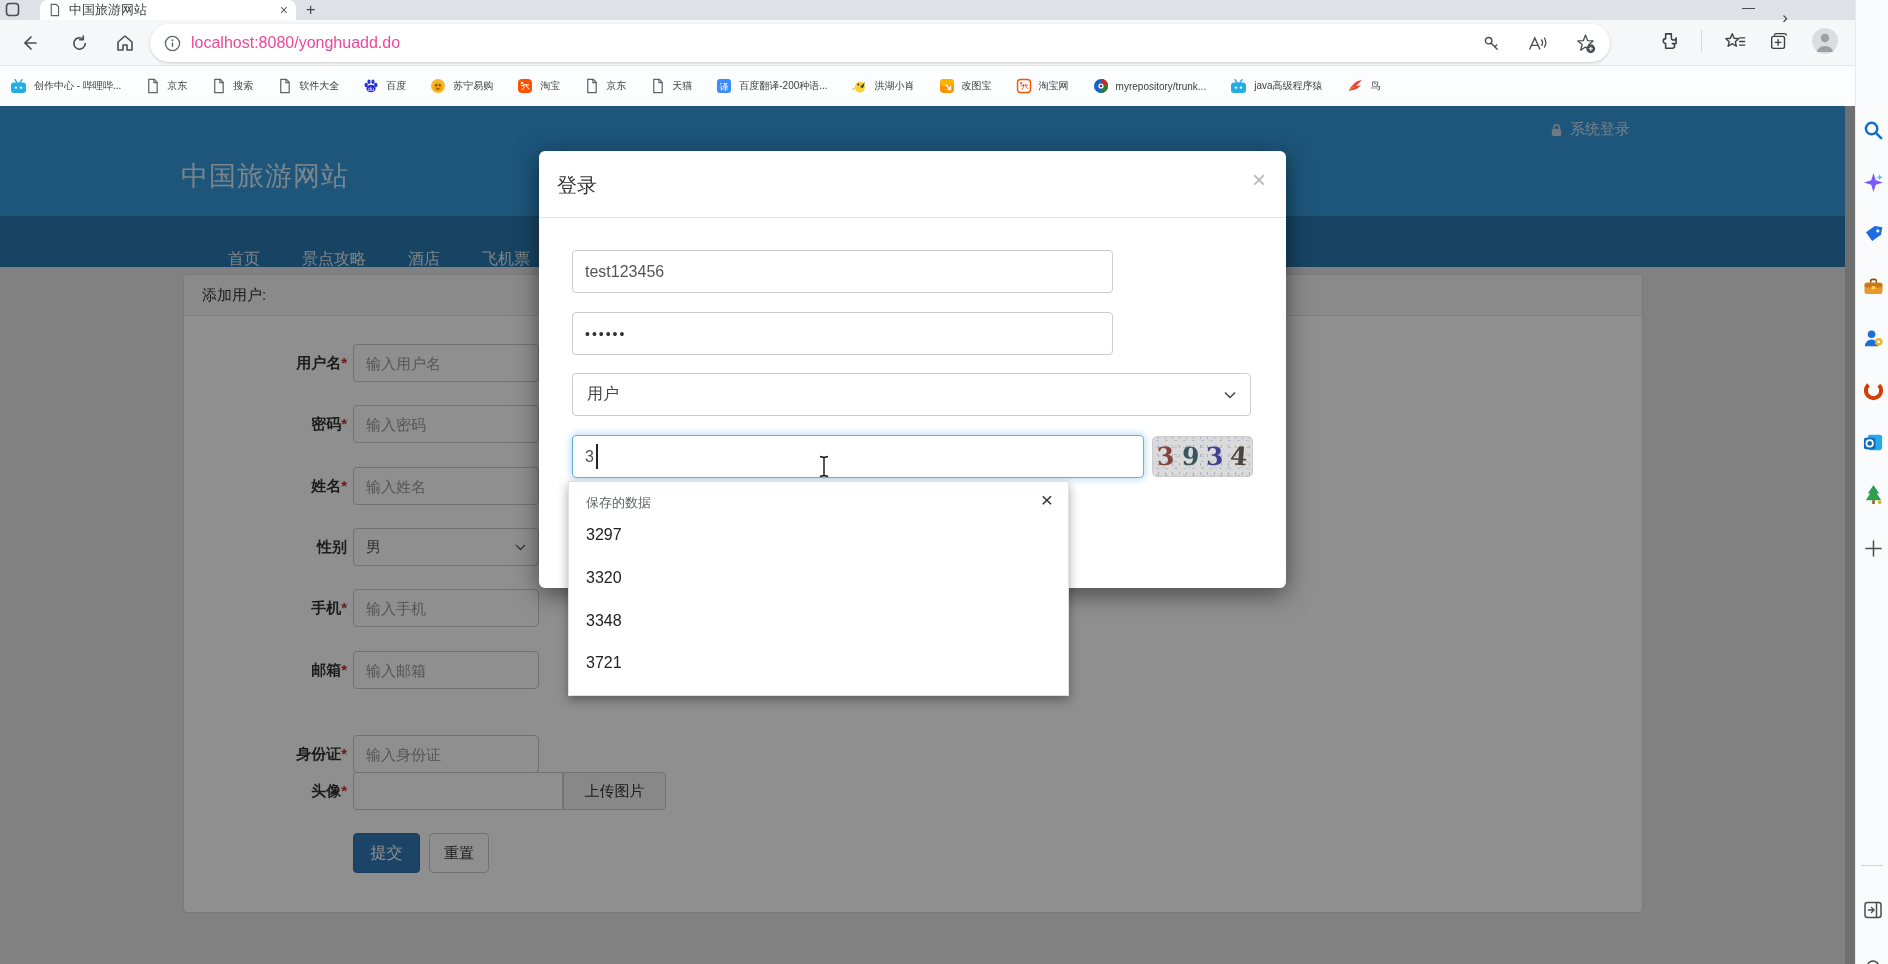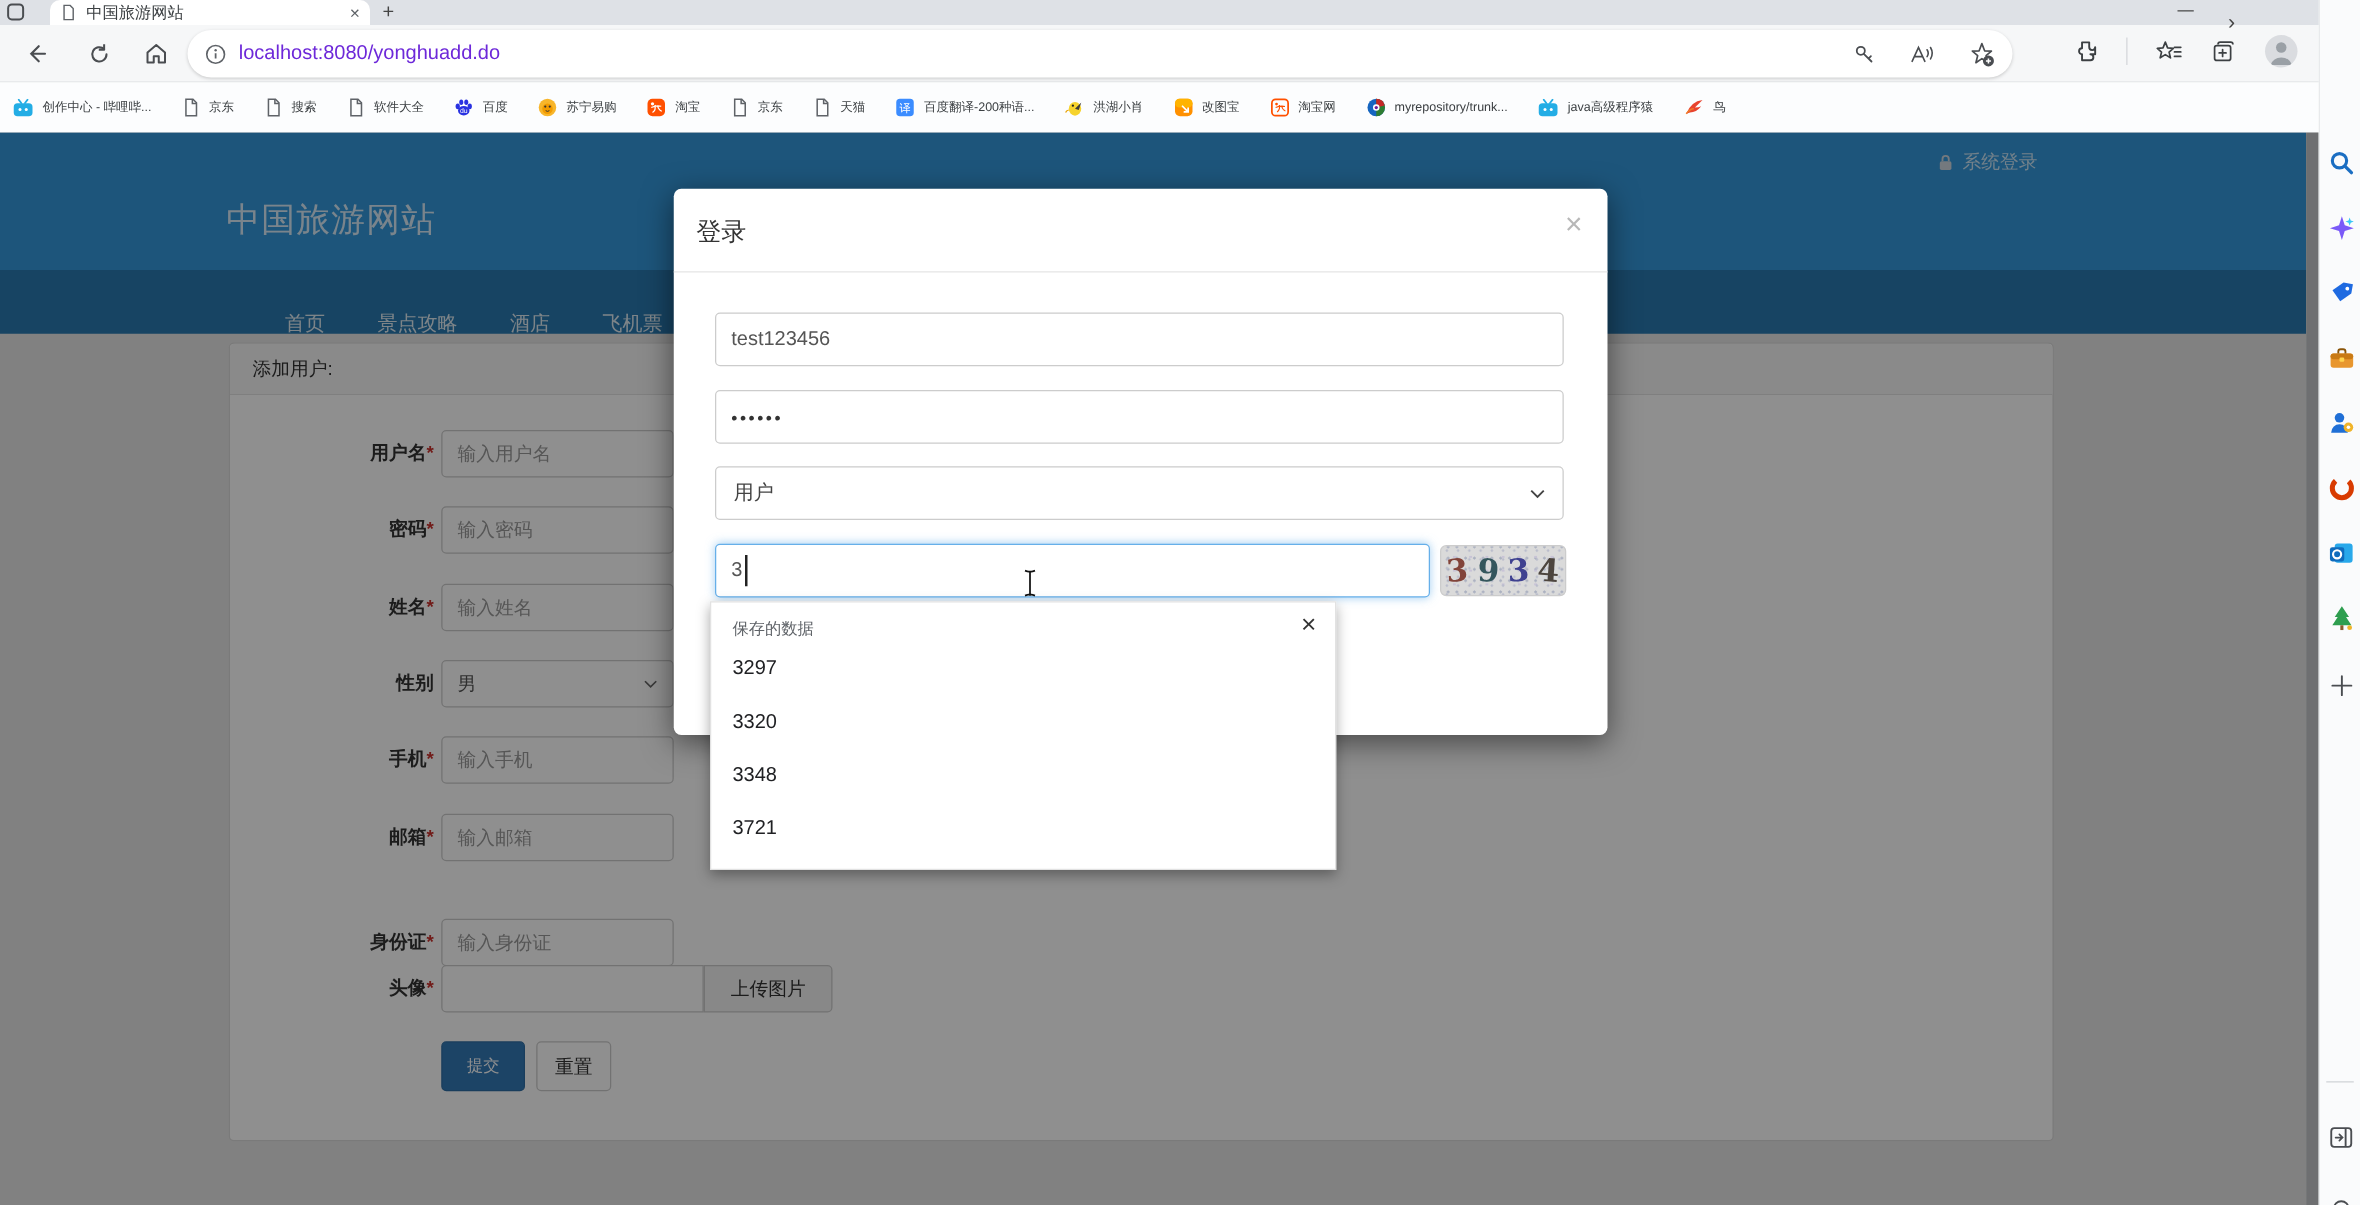--- a/index.html
+++ b/index.html
@@ -14,21 +14,21 @@
   #active-tab .t-title { font-size:13px; color:#3c4043; white-space:nowrap; overflow:hidden; flex:1; }
   #active-tab .t-close { font-size:14px; color:#5f6368; line-height:1; }
   #new-tab-btn { position:absolute; left:306px; top:1px; font-size:16px; color:#444; }
   #win-min { position:absolute; left:1742px; top:0px; font-size:13px; color:#333; }
 
   #toolbar { position:absolute; left:0; top:20px; width:1888px; height:46px; background:#f6f7f8;
     border-bottom:1px solid #e4e6e8; }
   .tb-ico { position:absolute; top:10px; width:26px; height:26px; display:flex; align-items:center; justify-content:center; border-radius:4px; }
   #addr-pill { position:absolute; left:150px; top:4px; width:1460px; height:38px; background:#fff;
     border-radius:19px; box-shadow:0 1px 3px rgba(0,0,0,.18); display:flex; align-items:center; padding:0 14px; gap:10px; }
-  #addr-url { font-size:16px; color:#6d28d9; flex:1; } 
+  #addr-url { font-size:16px; color:#ec4899; flex:1; } 
   .pill-right { display:flex; gap:26px; align-items:center; }
   #toolbar .right-group { position:absolute; right:10px; top:8px; display:flex; align-items:center; gap:22px; }
   .vdiv { width:1px; height:22px; background:#d4d6d9; }
   #profile-avatar { width:26px; height:26px; border-radius:50%; background:#dadce0; overflow:hidden; }
   #more-dots { font-size:17px; color:#3c4043; letter-spacing:1px; }
 
   #bookmarks { position:absolute; left:0; top:66px; width:1888px; height:40px; background:#fcfdfe;
     display:flex; align-items:center; padding:0 10px; gap:24px; }
   .bm { display:flex; align-items:center; gap:7px; white-space:nowrap; }
   .bm-label { font-size:10px; color:#3c4043; }
@@ -53,34 +53,34 @@
   .fstar { color:#c9302c; }
   .finput { position:absolute; left:169px; width:186px; height:38px; border:1px solid #ccc; border-radius:4px;
     padding:0 12px; font-size:15px; color:#0f766e; background:#fff; font-family:inherit; }
   .finput::placeholder { color:#999; }
   .fselect { position:absolute; left:169px; width:186px; height:38px; border:1px solid #ccc; border-radius:4px;
     background:#fff; font-size:15px; color:#555; display:flex; align-items:center; padding:0 12px; justify-content:space-between; }
   .upload-input { position:absolute; left:169px; width:210px; height:38px; border:1px solid #ccc; border-radius:4px 0 0 4px; background:#fff; }
   .upload-btn { position:absolute; left:379px; width:103px; height:38px; border:1px solid #ccc; background:#f2f2f2;
     border-radius:0 4px 4px 0; font-size:15px; color:#333; display:flex; align-items:center; justify-content:center; }
   #btn-submit { position:absolute; left:169px; top:558px; width:67px; height:40px; background:var(--primary,#337ab7);
-    border:1px solid #2e6da4; border-radius:4px; color:#fff; font-size:13px; display:flex; align-items:center; justify-content:center; }
+    border:1px solid #2e6da4; border-radius:4px; color:#fff; font-size:16px; display:flex; align-items:center; justify-content:center; }
   #btn-reset { position:absolute; left:245px; top:558px; width:60px; height:40px; background:#fff;
     border:1px solid #ccc; border-radius:4px; color:#333; font-size:15px; display:flex; align-items:center; justify-content:center;text-align:center; }
 
   #scrollbar { position:absolute; left:1845px; top:106px; width:10px; height:858px; background:#c4c7ca; }
   #backdrop { position:absolute; left:0; top:106px; width:1855px; height:858px; background:rgba(0,0,0,.44); }
 
   
   #modal { position:absolute; left:539px; top:151px; width:747px; height:437px; background:#fff;
     border-radius:6px; box-shadow:0 6px 24px rgba(0,0,0,.5); }
   #modal-header { height:67px; border-bottom:1px solid #e5e5e5; position:relative; }
   #modal-title { position:absolute; left:18px; top:21px; font-size:20px; color:#333; }
   #modal-close { position:absolute; right:20px; top:17px; font-size:24px; color:#b8b8b8; line-height:1; }
-  .m-input { position:absolute; left:33px; width:679px; height:43px; border:1px solid #ccc; border-radius:4px;
+  .m-input { position:absolute; left:33px; width:541px; height:43px; border:1px solid #ccc; border-radius:4px;
     padding:0 12px; font-size:16px; color:#555; font-family:inherit; }
   #m-user { top:99px; }
   #m-pass { top:161px; letter-spacing:2px; font-size:14px; color:#333; }
   #m-role { position:absolute; left:33px; top:222px; width:679px; height:43px; border:1px solid #ccc; border-radius:4px;
     display:flex; align-items:center; justify-content:space-between; padding:0 14px; font-size:16px; color:#444; background:#fff; }
   #m-captcha { top:284px; width:572px; border:1px solid #66afe9; box-shadow:0 0 8px rgba(102,175,233,.6); outline:none; }
   #captcha-caret { position:absolute; left:57px; top:293px; width:1.5px; height:25px; background:#222; }
   #captcha-img { position:absolute; left:613px; top:285px; width:101px; height:41px; border:1px solid #ccc; border-radius:5px;
     background:#dadada;
     background-image:radial-gradient(#b9bccb 1px, transparent 1.2px), radial-gradient(#c8c3d6 1px, transparent 1.2px),

